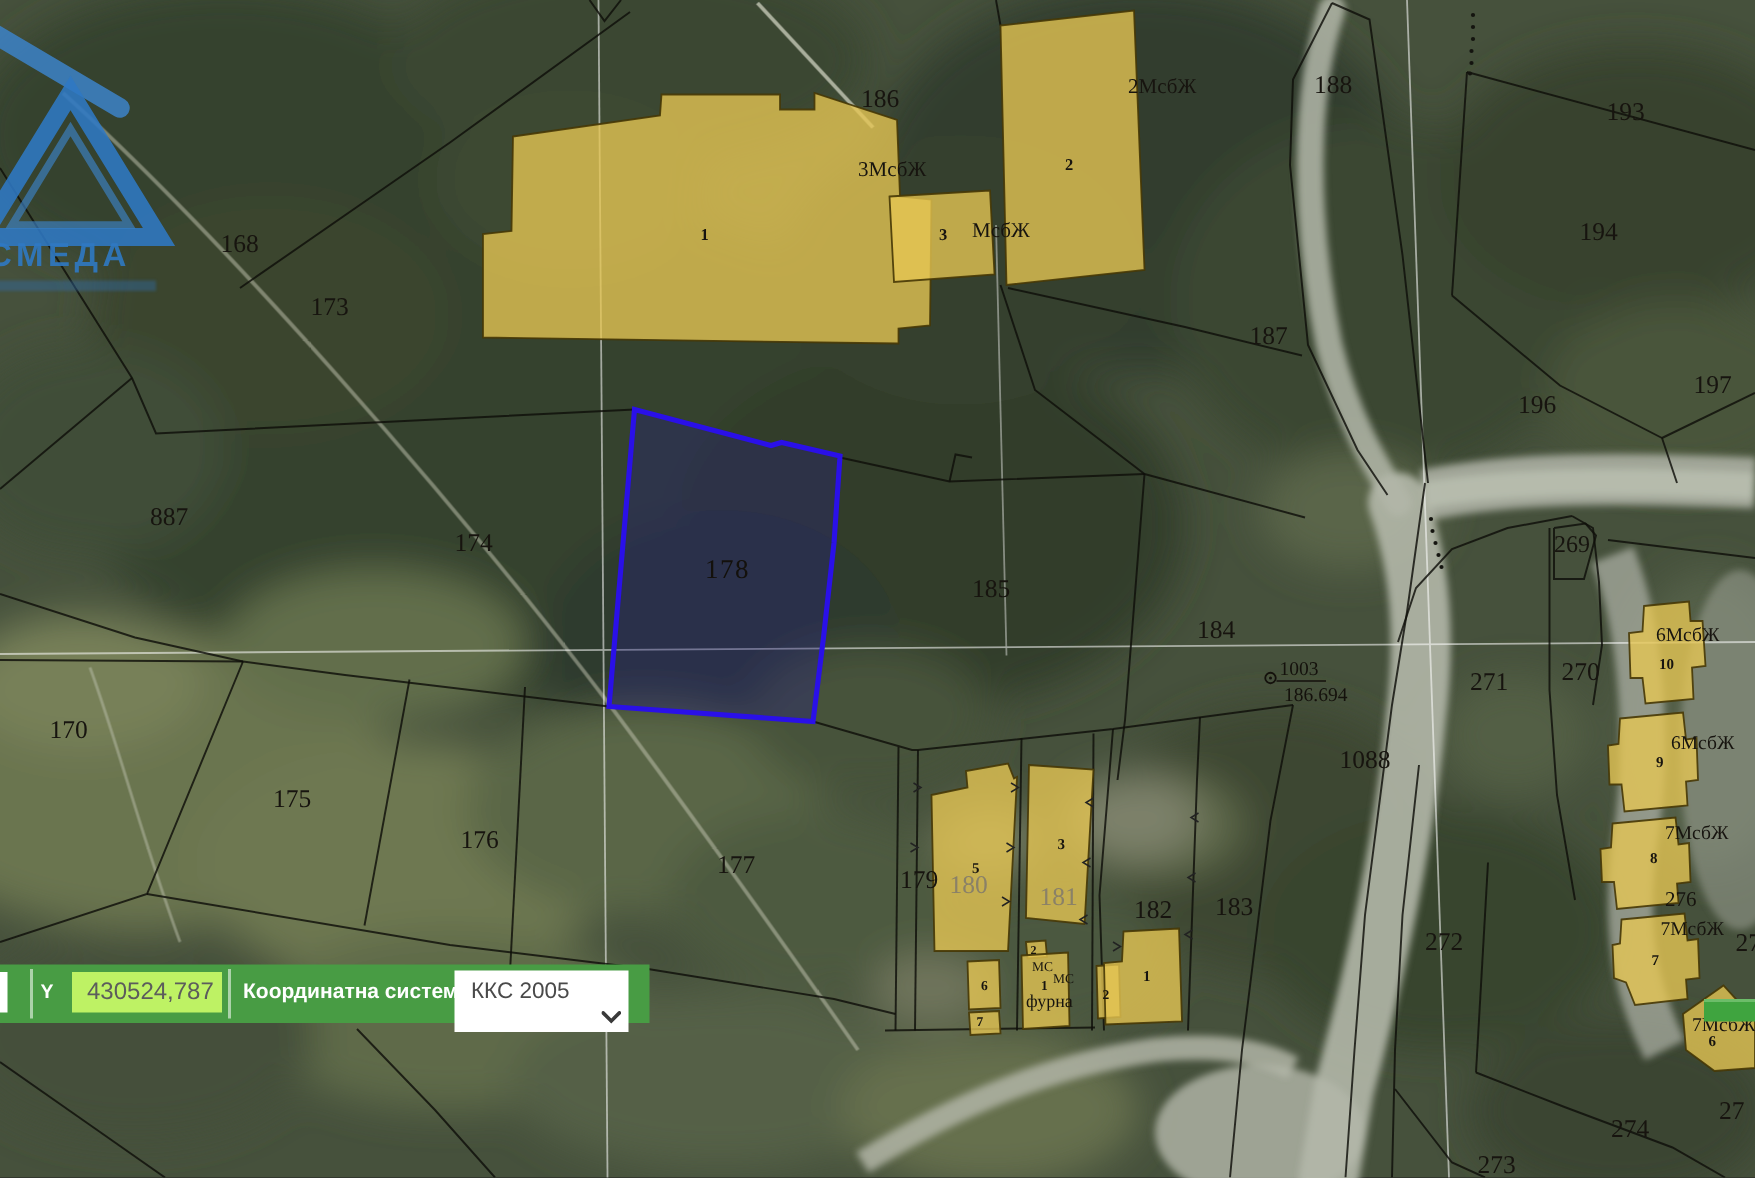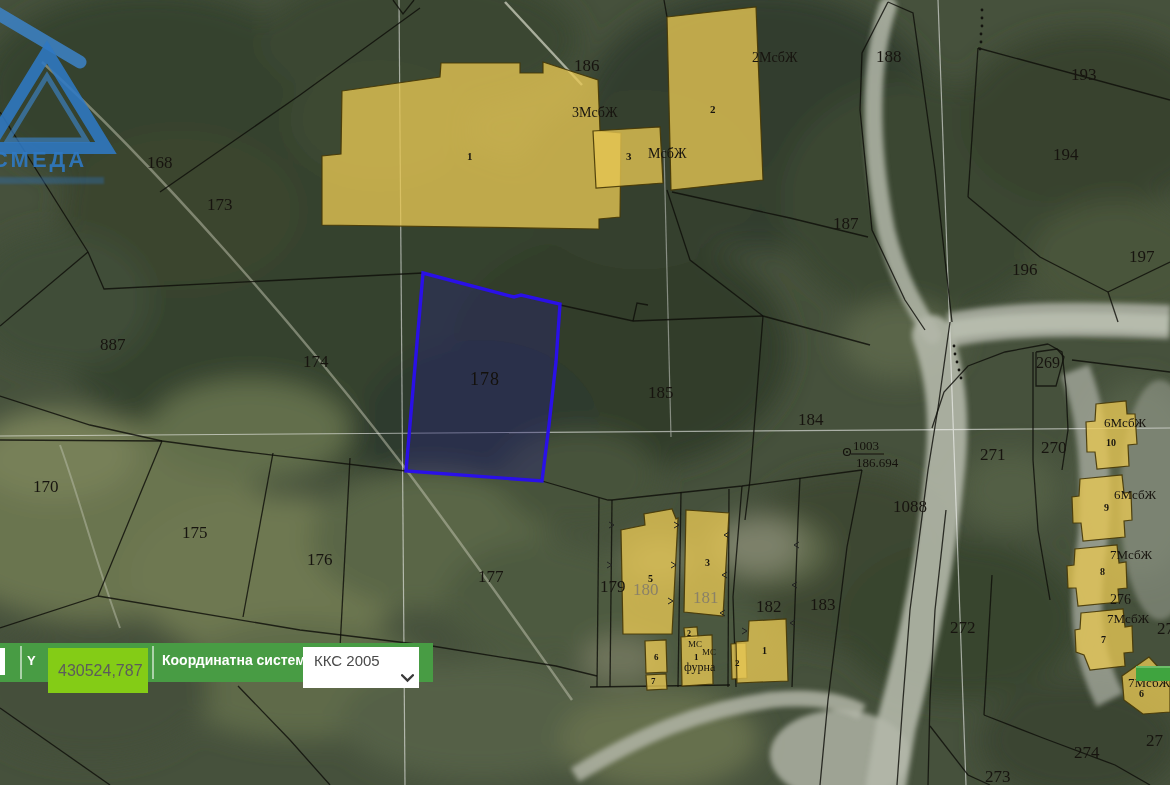--- a/index.html
+++ b/index.html
@@ -6,32 +6,32 @@
   .stage{position:relative;width:1170px;height:785px;overflow:hidden;background:#46513c;
          font-family:"Liberation Serif","DejaVu Serif",serif;}
   svg.map{position:absolute;left:0;top:0;}
   
   .coordbar{position:absolute;left:0;top:643px;width:433px;height:39px;background:#489c44;
             font-family:"Liberation Sans","DejaVu Sans",sans-serif;}
   .coordbar .xfrag{position:absolute;left:0;top:5px;width:5px;height:27px;background:#fff;}
   .coordbar .sep{position:absolute;top:3px;bottom:3px;width:2px;background:rgba(255,255,255,.55);}
   .coordbar .s1{left:20px;} .coordbar .s2{left:152px;}
   .coordbar .ylab{position:absolute;left:27px;top:10px;color:#fff;font-weight:700;font-size:13px;}
-  .coordbar .yinput{position:absolute;left:48px;top:5px;width:100px;height:45px;background:#84cc16;
+  .coordbar .yinput{position:absolute;left:48px;top:5px;width:100px;height:27px;background:#bef264;
                     display:flex;align-items:center;padding-left:10px;box-sizing:border-box;
                     color:#5c5c5c;font-size:16px;}
   .coordbar .syslab{position:absolute;left:162px;top:9px;color:#fff;font-weight:700;font-size:14px;}
   .coordbar .sysdd{position:absolute;left:303px;top:4px;width:116px;height:41px;background:#fff;
                    box-sizing:border-box;padding:5px 0 0 11px;color:#4a4a4a;font-size:15px;}
   .coordbar .chev{position:absolute;right:5px;bottom:5px;width:13px;height:9px;}
   
   .greenfrag{position:absolute;left:1136px;top:666px;width:34px;height:15px;background:#3fa43f;
              border-top:2px solid #6cbd69;box-sizing:border-box;}
   
-  .logo{position:absolute;left:0;top:0;width:180px;height:215px;pointer-events:none;}
+  .logo{position:absolute;left:0;top:10px;width:180px;height:215px;pointer-events:none;}
   .logotext{position:absolute;left:-8px;top:147px;font:700 22px "Liberation Sans","DejaVu Sans",sans-serif;
             color:#2f79c4;letter-spacing:3px;opacity:.9;}
   .logostrip{position:absolute;left:-8px;top:177px;width:112px;height:7px;background:#2f6eb0;
              opacity:.4;filter:blur(1px);}
 </style>
 </head>
 <body>
 
 <div class="stage">
 

